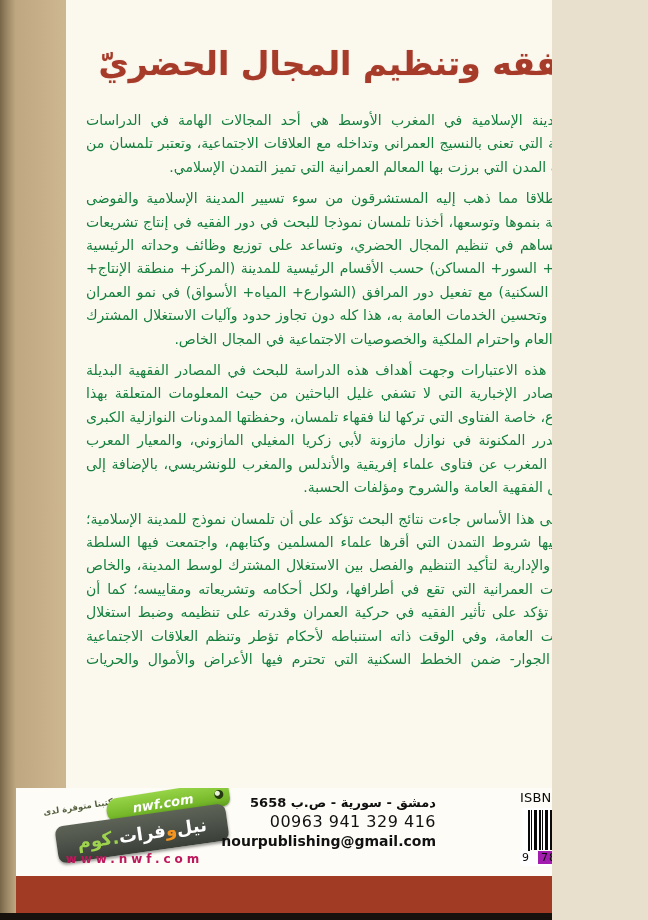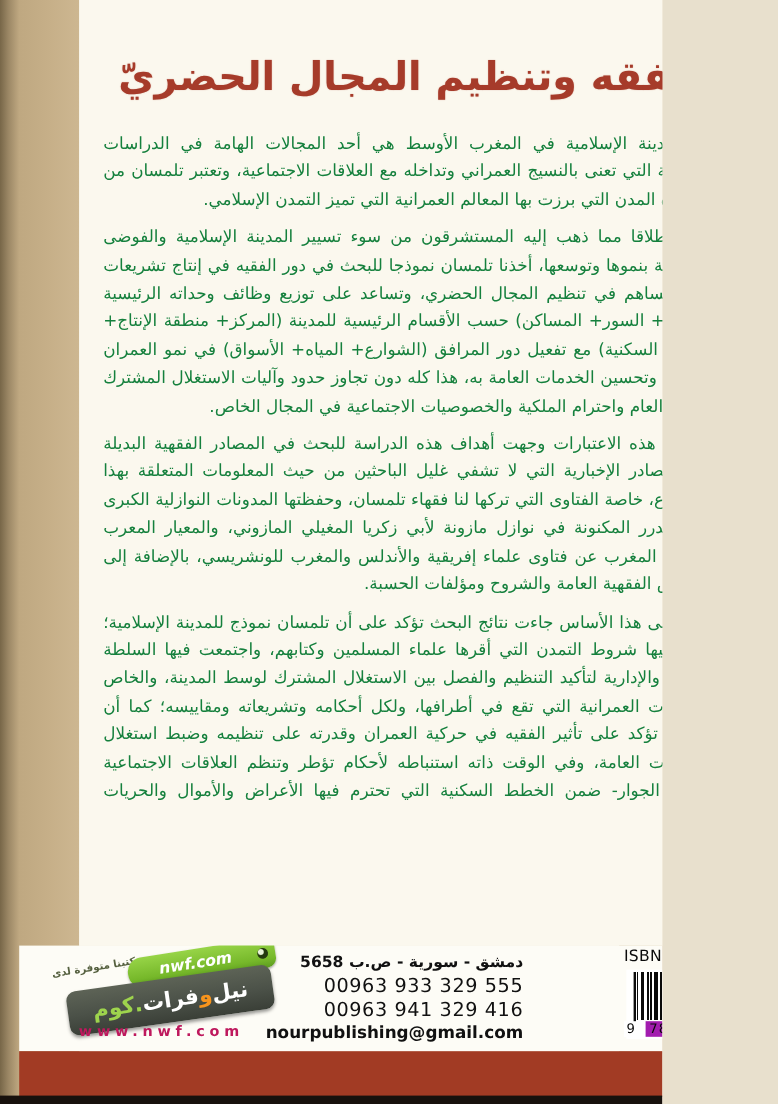--- a/index.html
+++ b/index.html
@@ -118,21 +118,20 @@
         <span>نيل </span>
           <span class="orange">و</span>
           <span>فرات</span>
           <span class="green">.كوم</span>
       </div>
       <div class="nwf-website">www.nwf.com</div>
     </div>
 
     <div class="contact">
       <div class="address">دمشق - سورية - ص.ب 5658</div>
-      <div class="phone">00963 933 329 555</div>
       <div class="phone">00963 941 329 416</div>
       <div class="email">nourpublishing@gmail.com</div>
     </div>
 
 
     <div class="isbn-block">
       <div class="isbn-label">ISBN 978-9933-658-49</div>
       <div class="barcode">
         <div class="bars"></div>
         <div class="guard g-left"></div>

